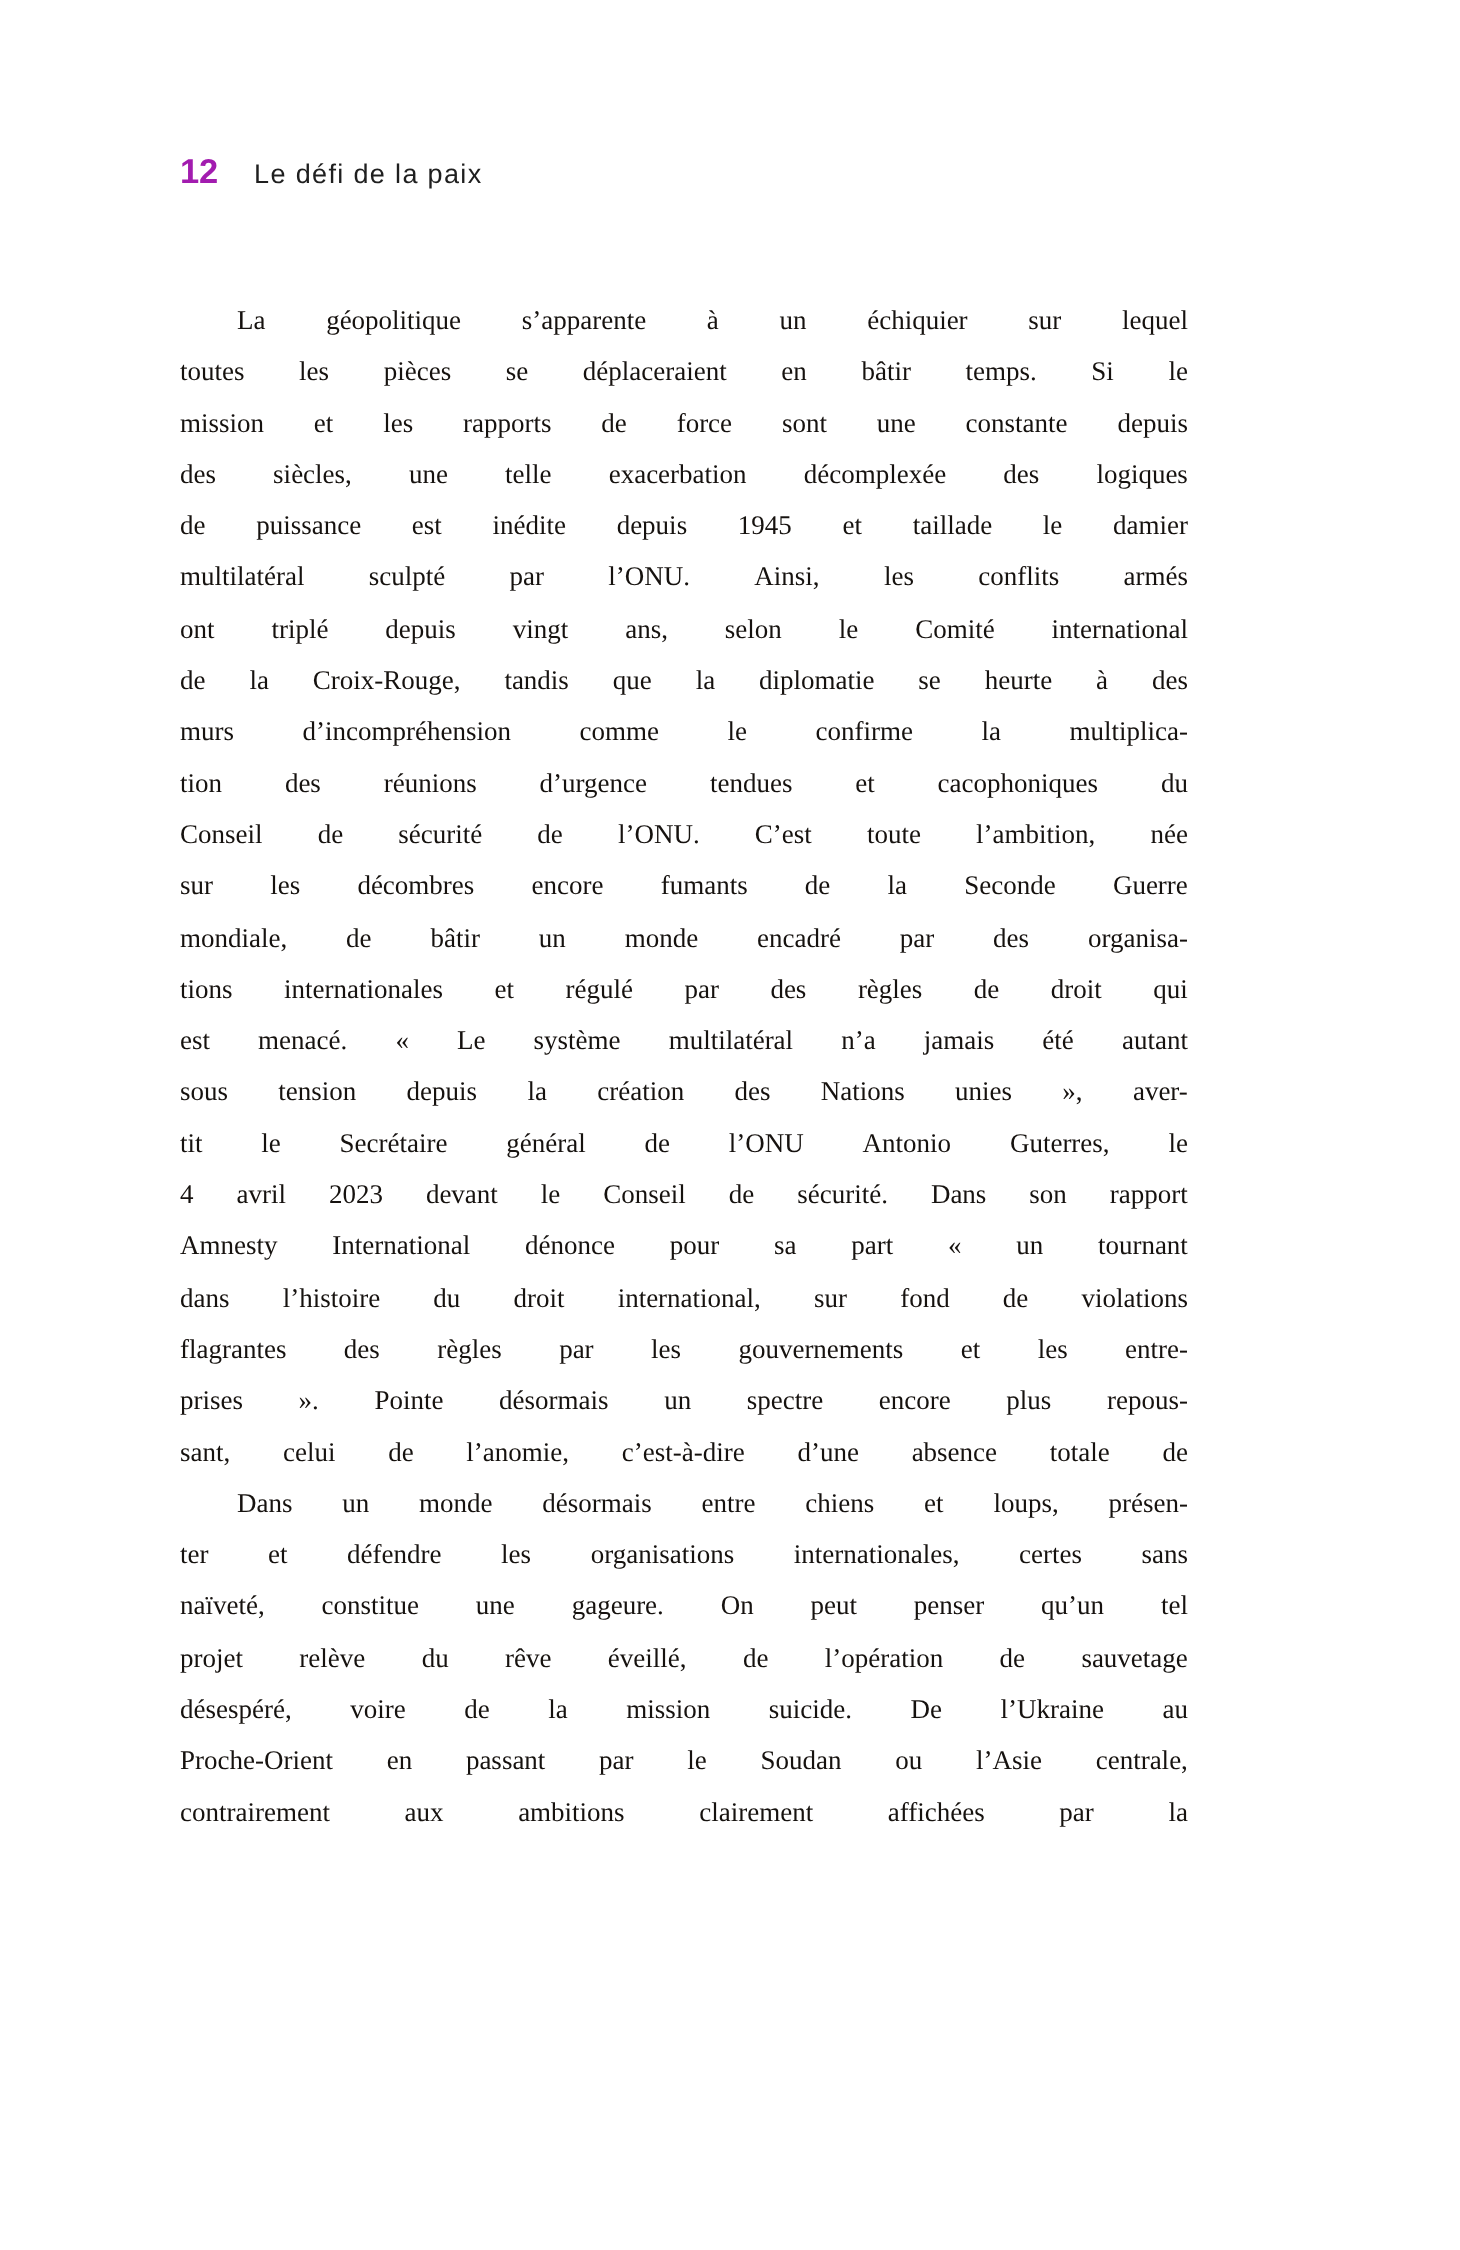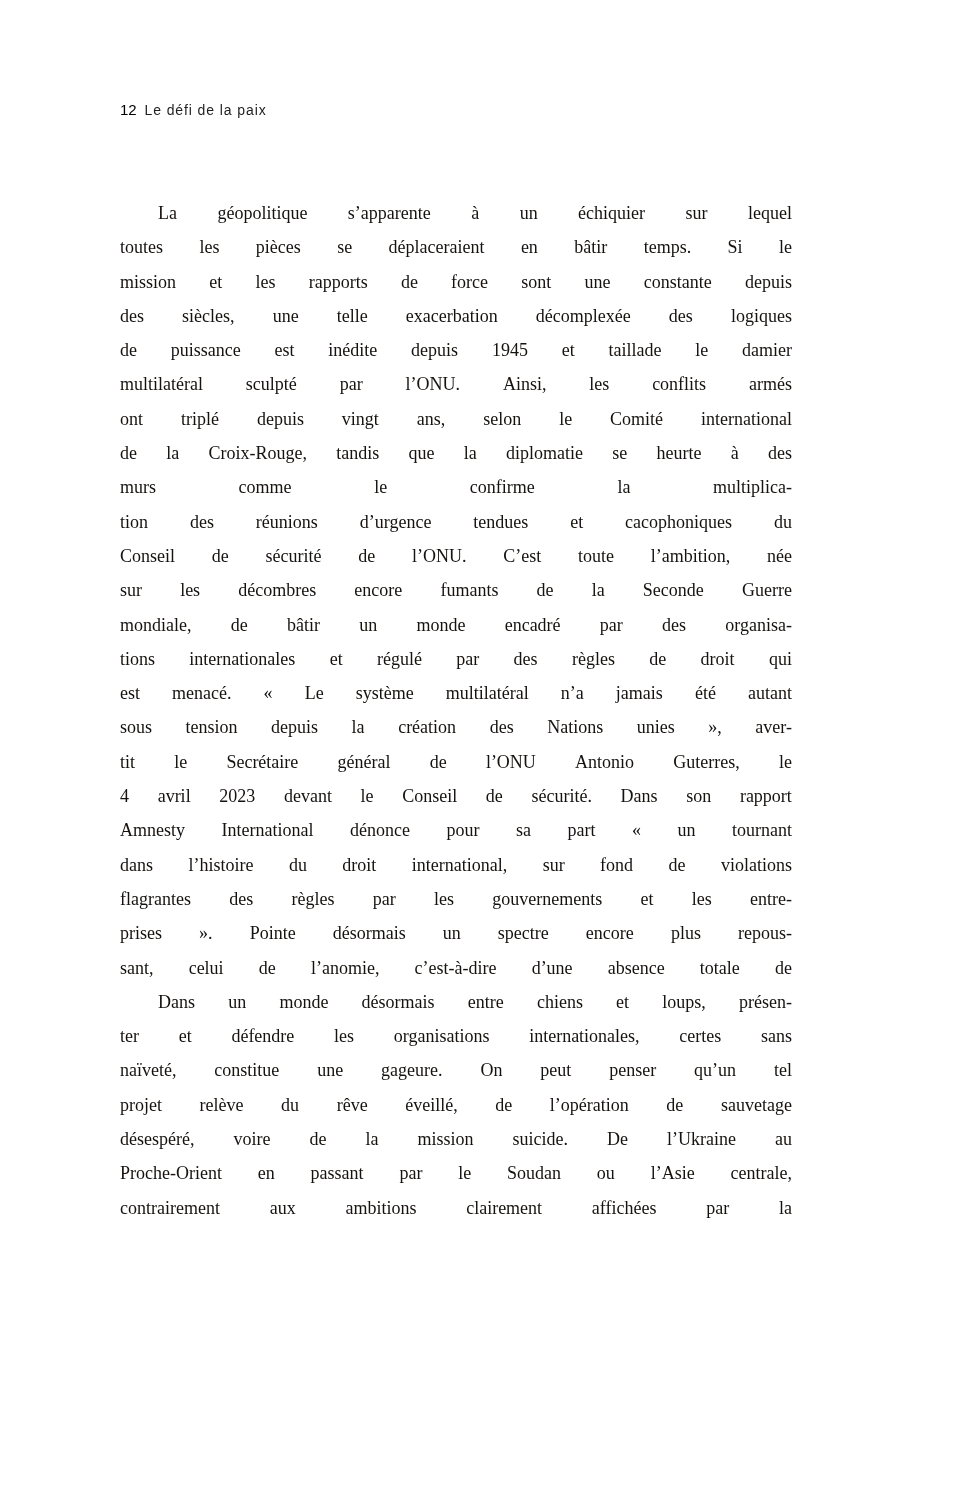--- a/index.html
+++ b/index.html
@@ -23,33 +23,33 @@
     position: absolute;
     left: 120px;
     top: 101px;
     display: flex;
     align-items: baseline;
     white-space: nowrap;
   }
 
   .folio {
     font-family: "Liberation Sans", sans-serif;
-    font-weight: 400;
-    font-size: 15px;
-    color: #000000;
+    font-weight: 700;
+    font-size: 23px;
+    color: #a21caf;
     letter-spacing: -0.1px;
   }
 
   .running-title {
     font-family: "Liberation Sans", sans-serif;
     font-weight: 300;
-    font-size: 14px;
+    font-size: 18px;
     color: #1f1f1f;
     letter-spacing: 0.9px;
-    margin-left: 8px;
+    margin-left: 24px;
   }
 
   
   .textblock {
     position: absolute;
     left: 120px;
     top: 196px;
     width: 672px;
   }
 
@@ -93,21 +93,21 @@
   <div class="textblock">
     <div id="paragraph-1">
         <div class="line indent"><span class="w">La</span><span class="w">géopolitique</span><span class="w">s’apparente</span><span class="w">à</span><span class="w">un</span><span class="w">échiquier</span><span class="w">sur</span><span class="w">lequel</span></div>
         <div class="line"><span class="w">toutes</span><span class="w">les</span><span class="w">pièces</span><span class="w">se</span><span class="w">déplaceraient</span><span class="w">en</span><span class="w">bâtir</span><span class="w">temps.</span><span class="w">Si</span><span class="w">le</span></div>
         <div class="line"><span class="w">mission</span><span class="w">et</span><span class="w">les</span><span class="w">rapports</span><span class="w">de</span><span class="w">force</span><span class="w">sont</span><span class="w">une</span><span class="w">constante</span><span class="w">depuis</span></div>
         <div class="line"><span class="w">des</span><span class="w">siècles,</span><span class="w">une</span><span class="w">telle</span><span class="w">exacerbation</span><span class="w">décomplexée</span><span class="w">des</span><span class="w">logiques</span></div>
         <div class="line"><span class="w">de</span><span class="w">puissance</span><span class="w">est</span><span class="w">inédite</span><span class="w">depuis</span><span class="w">1945</span><span class="w">et</span><span class="w">taillade</span><span class="w">le</span><span class="w">damier</span></div>
         <div class="line"><span class="w">multilatéral</span><span class="w">sculpté</span><span class="w">par</span><span class="w">l’ONU.</span><span class="w">Ainsi,</span><span class="w">les</span><span class="w">conflits</span><span class="w">armés</span></div>
         <div class="line"><span class="w">ont</span><span class="w">triplé</span><span class="w">depuis</span><span class="w">vingt</span><span class="w">ans,</span><span class="w">selon</span><span class="w">le</span><span class="w">Comité</span><span class="w">international</span></div>
         <div class="line"><span class="w">de</span><span class="w">la</span><span class="w">Croix-Rouge,</span><span class="w">tandis</span><span class="w">que</span><span class="w">la</span><span class="w">diplomatie</span><span class="w">se</span><span class="w">heurte</span><span class="w">à</span><span class="w">des</span></div>
-        <div class="line"><span class="w">murs</span><span class="w">comme</span><span class="w">le</span><span class="w">confirme</span><span class="w">la</span><span class="w">multiplica-</span></div>
+        <div class="line"><span class="w">murs</span><span class="w">d’incompréhension</span><span class="w">comme</span><span class="w">le</span><span class="w">confirme</span><span class="w">la</span><span class="w">multiplica-</span></div>
         <div class="line"><span class="w">tion</span><span class="w">des</span><span class="w">réunions</span><span class="w">d’urgence</span><span class="w">tendues</span><span class="w">et</span><span class="w">cacophoniques</span><span class="w">du</span></div>
         <div class="line"><span class="w">Conseil</span><span class="w">de</span><span class="w">sécurité</span><span class="w">de</span><span class="w">l’ONU.</span><span class="w">C’est</span><span class="w">toute</span><span class="w">l’ambition,</span><span class="w">née</span></div>
         <div class="line"><span class="w">sur</span><span class="w">les</span><span class="w">décombres</span><span class="w">encore</span><span class="w">fumants</span><span class="w">de</span><span class="w">la</span><span class="w">Seconde</span><span class="w">Guerre</span></div>
         <div class="line"><span class="w">mondiale,</span><span class="w">de</span><span class="w">bâtir</span><span class="w">un</span><span class="w">monde</span><span class="w">encadré</span><span class="w">par</span><span class="w">des</span><span class="w">organisa-</span></div>
         <div class="line"><span class="w">tions</span><span class="w">internationales</span><span class="w">et</span><span class="w">régulé</span><span class="w">par</span><span class="w">des</span><span class="w">règles</span><span class="w">de</span><span class="w">droit</span><span class="w">qui</span></div>
         <div class="line"><span class="w">est</span><span class="w">menacé.</span><span class="w">«</span><span class="w">Le</span><span class="w">système</span><span class="w">multilatéral</span><span class="w">n’a</span><span class="w">jamais</span><span class="w">été</span><span class="w">autant</span></div>
         <div class="line"><span class="w">sous</span><span class="w">tension</span><span class="w">depuis</span><span class="w">la</span><span class="w">création</span><span class="w">des</span><span class="w">Nations</span><span class="w">unies</span><span class="w">»,</span><span class="w">aver-</span></div>
         <div class="line"><span class="w">tit</span><span class="w">le</span><span class="w">Secrétaire</span><span class="w">général</span><span class="w">de</span><span class="w">l’ONU</span><span class="w">Antonio</span><span class="w">Guterres,</span><span class="w">le</span></div>
         <div class="line"><span class="w">4</span><span class="w">avril</span><span class="w">2023</span><span class="w">devant</span><span class="w">le</span><span class="w">Conseil</span><span class="w">de</span><span class="w">sécurité.</span><span class="w">Dans</span><span class="w">son</span><span class="w">rapport</span></div>
         <div class="line"><span class="w">Amnesty</span><span class="w">International</span><span class="w">dénonce</span><span class="w">pour</span><span class="w">sa</span><span class="w">part</span><span class="w">«</span><span class="w">un</span><span class="w">tournant</span></div>

